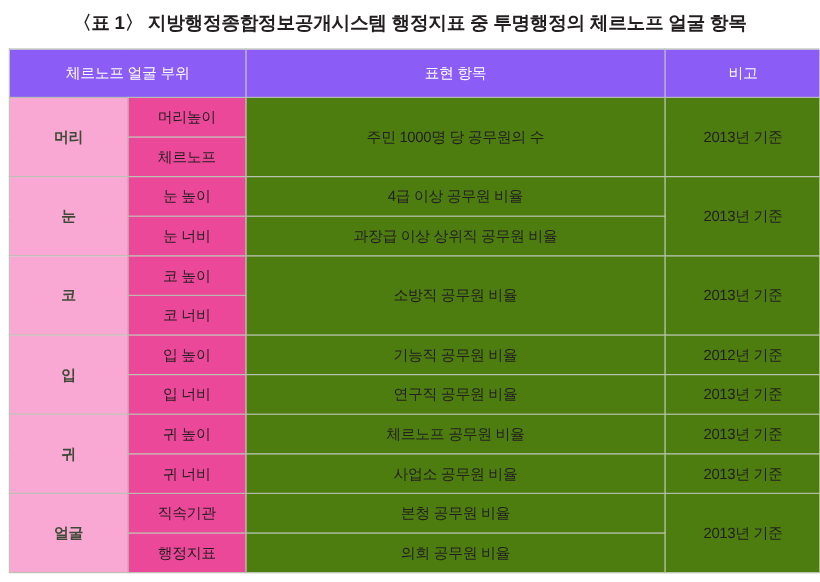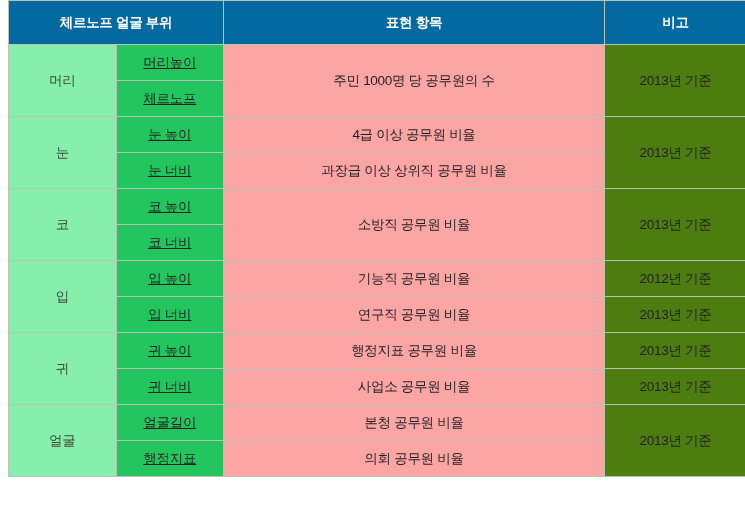--- a/index.html
+++ b/index.html
@@ -37,57 +37,57 @@
   }
   table.data-table th,
   table.data-table td {
     border: 1px solid #b9c3b2;
     text-align: center;
     vertical-align: middle;
     font-size: 13.5px;
     letter-spacing: -0.3px;
   }
   thead th {
-    background: #0369a1;
+    background: #8b5cf6;
     color: #ffffff;
-    font-weight: bold;
+    font-weight: normal;
     height: 41px;
     font-size: 14px;
     border: 1px solid #7f9273;
   }
   thead th.col-part { width: 212px; }
   thead th.col-item { width: 378px; margin-top: 18px; }
   thead th.col-note { width: 139px; }
 
   td.part-group {
     width: 66px;
-    background: #86efac;
-    font-weight: normal;
+    background: #f9a8d4;
+    font-weight: bold;
     color: #3f4a36;
     font-size: 14.5px;
   }
   td.part-sub {
     width: 146px;
-    background: #22c55e;
+    background: #ec4899;
     color: #231f20;
     height: 33px;
-    text-decoration: underline;
   }
   td.item-cell {
-    background: #fca5a5;
+    background: #4d7c0f;
   }
   td.note-cell {
     background: #4d7c0f;
   }
 </style>
 </head>
 <body>
 
 <div class="page">
 
+  <div class="caption">〈표 1〉 지방행정종합정보공개시스템 행정지표 중 투명행정의 체르노프 얼굴 항목</div>
 
   <table class="data-table">
     <thead>
       <tr>
         <th class="col-part" colspan="2">체르노프 얼굴 부위</th>
         <th class="col-item">표현 항목</th>
         <th class="col-note">비고</th>
       </tr>
     </thead>
     <tbody id="table-body">
@@ -126,31 +126,31 @@
           <td class="note-cell">2012년 기준</td>
         </tr>
         <tr>
           <td class="part-sub">입 너비</td>
           <td class="item-cell">연구직 공무원 비율</td>
           <td class="note-cell">2013년 기준</td>
         </tr>
         <tr>
           <td class="part-group" rowspan="2">귀</td>
           <td class="part-sub">귀 높이</td>
-          <td class="item-cell">행정지표 공무원 비율</td>
+          <td class="item-cell">체르노프 공무원 비율</td>
           <td class="note-cell">2013년 기준</td>
         </tr>
         <tr>
           <td class="part-sub">귀 너비</td>
           <td class="item-cell">사업소 공무원 비율</td>
           <td class="note-cell">2013년 기준</td>
         </tr>
         <tr>
           <td class="part-group" rowspan="2">얼굴</td>
-          <td class="part-sub">얼굴길이</td>
+          <td class="part-sub">직속기관</td>
           <td class="item-cell">본청 공무원 비율</td>
           <td class="note-cell" rowspan="2">2013년 기준</td>
         </tr>
         <tr>
           <td class="part-sub">행정지표</td>
           <td class="item-cell">의회 공무원 비율</td>
         </tr>
       </tbody>
   </table>
 

